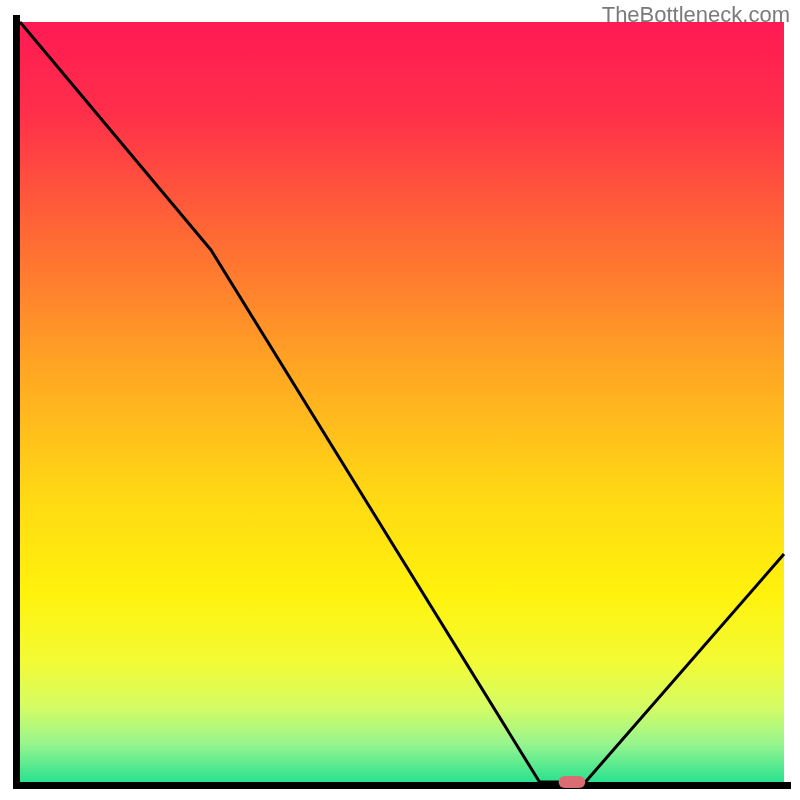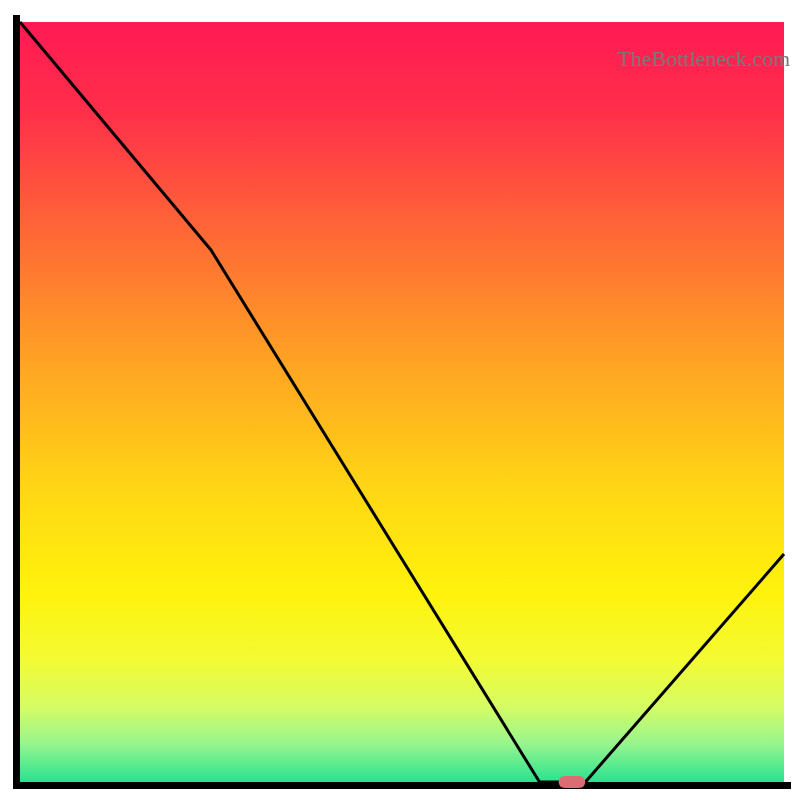--- a/index.html
+++ b/index.html
@@ -13,25 +13,24 @@
   .chart-container {
     position: relative;
     width: 800px;
     height: 800px;
   }
   .watermark {
     position: absolute;
     top: 2px;
     right: 10px;
     color: #7a7a7a;
-    font-family: Liberation Serif, serif;
+    font-family: Liberation Sans, sans-serif;
     font-size: 22px;
     font-weight: 500;
     z-index: 5;
-    margin-top: 44px;
   }
   svg.chart {
     position: absolute;
     left: 0;
     top: 0;
   }
 </style>
 </head>
 <body>
 

